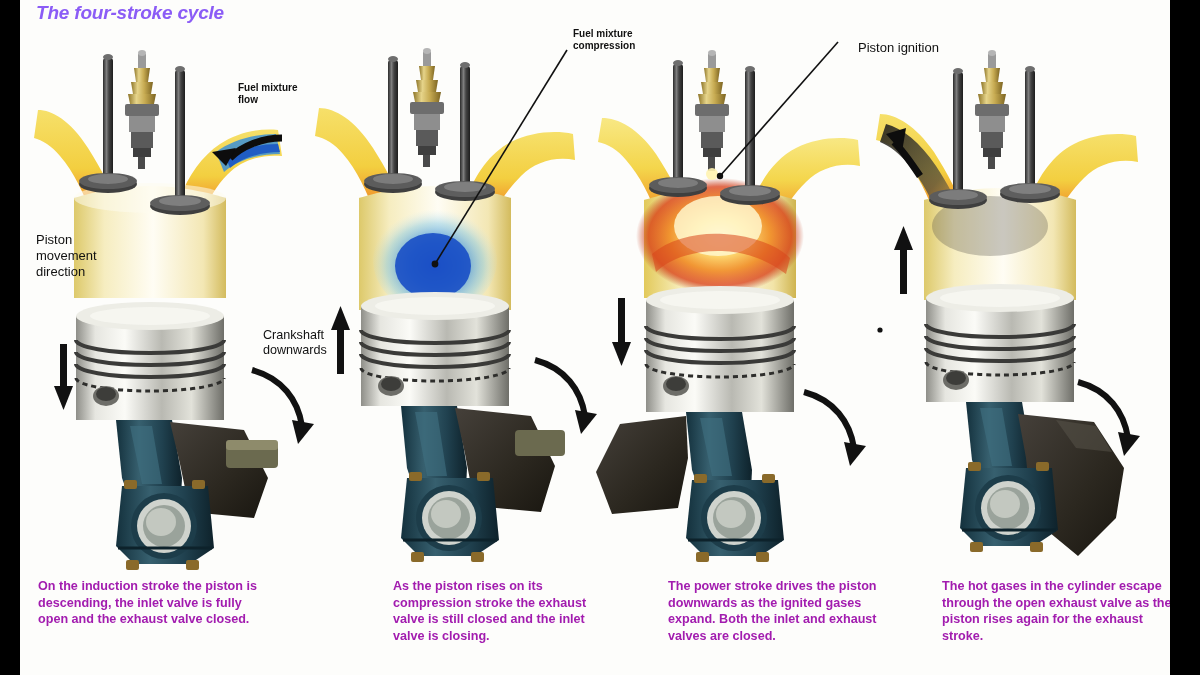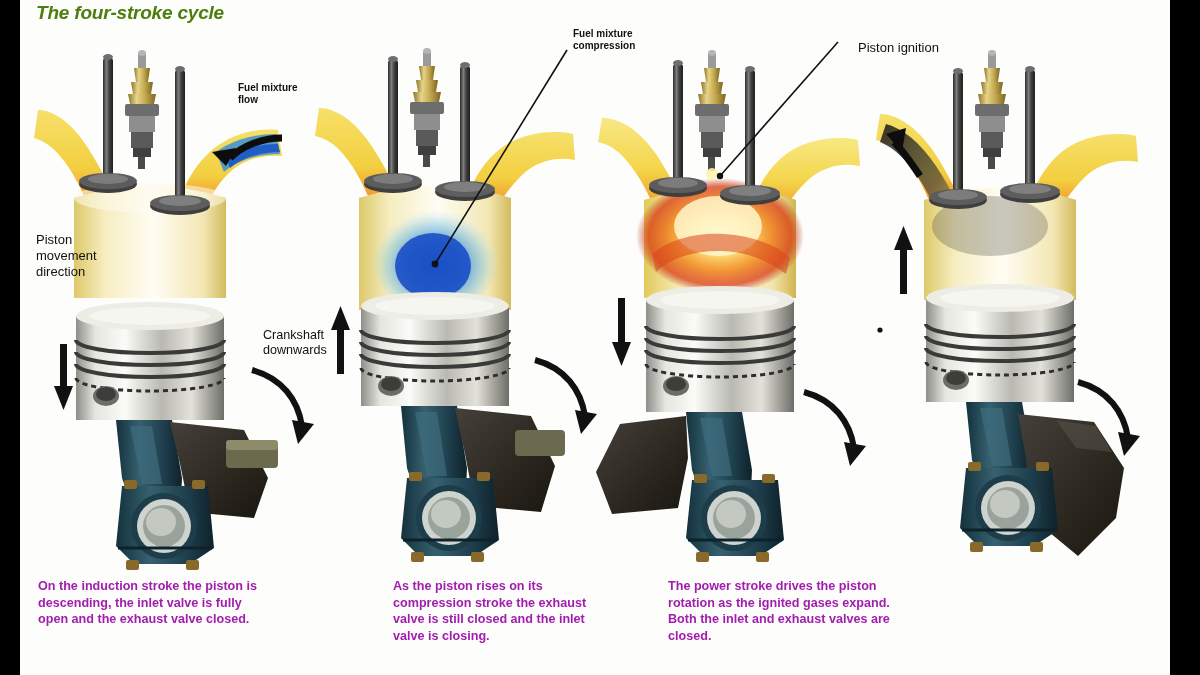--- a/index.html
+++ b/index.html
@@ -7,21 +7,21 @@
        font-family:"Liberation Sans","DejaVu Sans",sans-serif;}
 
   #stage{position:relative;width:1200px;height:675px;background:#000;}
 
   
   #plate{position:absolute;left:20px;top:0;width:1150px;height:675px;
          background:#fdfdfb;overflow:hidden;}
 
   
   #title{position:absolute;left:16px;top:2px;font-size:19px;font-weight:bold;
-         font-style:italic;color:#4d7c0f;letter-spacing:-.2px;white-space:nowrap;}
+         font-style:italic;color:#8b5cf6;letter-spacing:-.2px;white-space:nowrap;}
 
   
   .panel{position:absolute;top:48px;width:290px;height:520px;}
   .p1{left:10px;}.p2{left:295px;}.p3{left:580px;}.p4{left:860px;}
 
   .art{position:absolute;left:0;top:0;width:290px;height:520px;}
 
   
   .cap{position:absolute;top:578px;font-size:12.6px;line-height:1.32;
        color:#a21caf;font-weight:bold;width:225px;}
@@ -612,16 +612,17 @@
     <div class="lbl" id="lbl-crank-rot">Crankshaft
 downwards</div>
 
     <div class="lbl" id="lbl-fuel-comp">Fuel mixture
 compression</div>
 
     <div class="lbl" id="lbl-spark">Piston ignition</div>
 
     <div class="cap c1">On the induction stroke the piston is descending, the inlet valve is fully open and the exhaust valve closed.</div>
     <div class="cap c2">As the piston rises on its compression stroke the exhaust valve is still closed and the inlet valve is closing.</div>
-    <div class="cap c3">The power stroke drives the piston rotation as the ignited gases expand. Both the inlet and exhaust valves are closed.</div>
+    <div class="cap c3">The power stroke drives the piston downwards as the ignited gases expand. Both the inlet and exhaust valves are closed.</div>
+    <div class="cap c4">The hot gases in the cylinder escape through the open exhaust valve as the piston rises again for the exhaust stroke.</div>
 
   </div>
 </div>
 
 </body></html>

